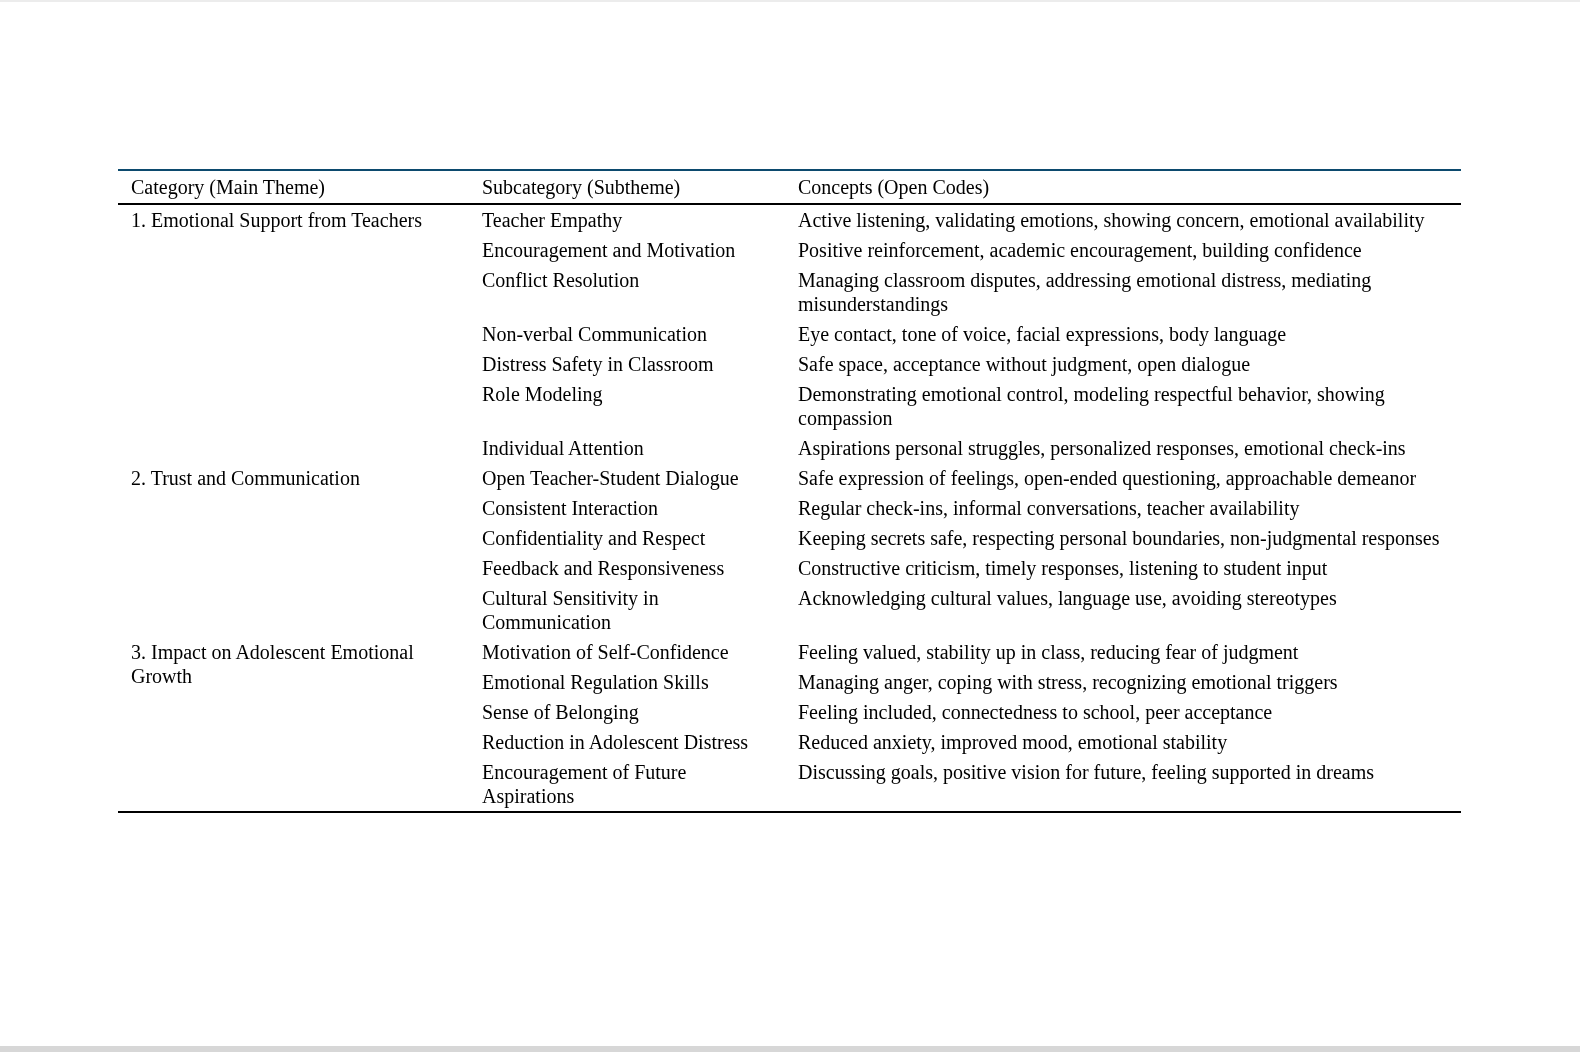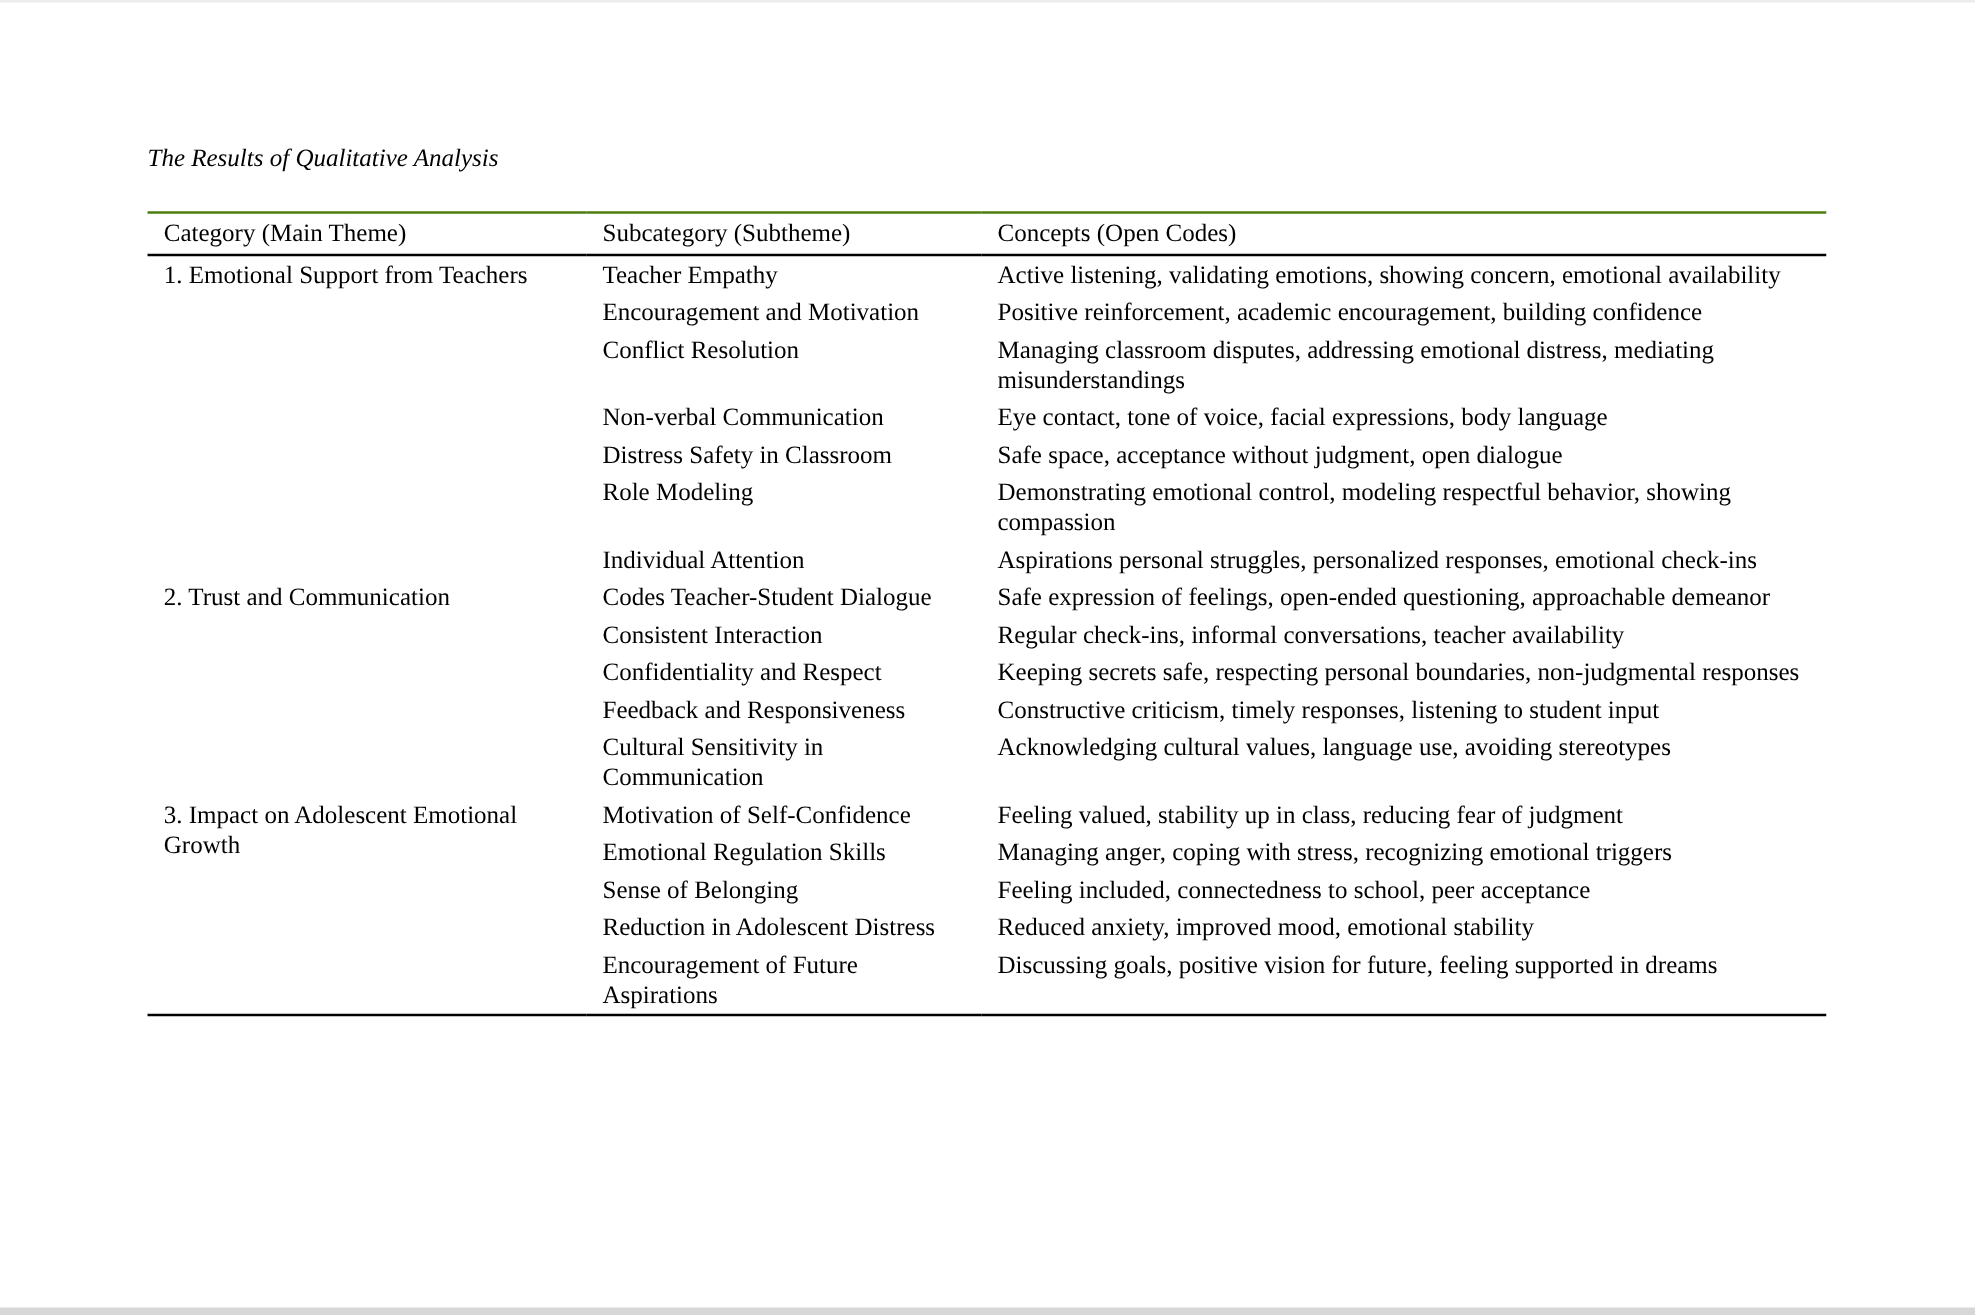--- a/index.html
+++ b/index.html
@@ -40,21 +40,21 @@
     line-height: 24px;
     white-space: nowrap;
   }
   table.apa-table {
     position: absolute;
     left: 118px;
     top: 169px;
     width: 1343px;
     table-layout: fixed;
     border-collapse: collapse;
-    border-top: 2px solid #4d7c0f;
+    border-top: 2px solid #0c4a6e;
     border-bottom: 2px solid #000000;
   }
   table.apa-table th,
   table.apa-table td {
     font-size: 20px;
     line-height: 24px;
     font-weight: normal;
     text-align: left;
     vertical-align: top;
     padding: 3px 10px 3px 13px;
@@ -63,21 +63,20 @@
     border-bottom: 2px solid #000000;
     padding-top: 4px;
     padding-bottom: 4px;
   }
 </style>
 </head>
 <body>
 
 <div class="page">
 
-  <div class="doc-title">The Results of Qualitative Analysis</div>
 
   <table class="apa-table">
     <colgroup>
       <col style="width:351px">
       <col style="width:316px">
       <col style="width:676px">
     </colgroup>
     <thead>
       <tr>
         <th>Category (Main Theme)</th>
@@ -111,21 +110,21 @@
         <tr>
           <td>Role Modeling</td>
           <td>Demonstrating emotional control, modeling respectful behavior, showing compassion</td>
         </tr>
         <tr>
           <td>Individual Attention</td>
           <td>Aspirations personal struggles, personalized responses, emotional check-ins</td>
         </tr>
         <tr>
           <td rowspan="5">2. Trust and Communication</td>
-          <td>Codes Teacher-Student Dialogue</td>
+          <td>Open Teacher-Student Dialogue</td>
           <td>Safe expression of feelings, open-ended questioning, approachable demeanor</td>
         </tr>
         <tr>
           <td>Consistent Interaction</td>
           <td>Regular check-ins, informal conversations, teacher availability</td>
         </tr>
         <tr>
           <td>Confidentiality and Respect</td>
           <td>Keeping secrets safe, respecting personal boundaries, non-judgmental responses</td>
         </tr>

